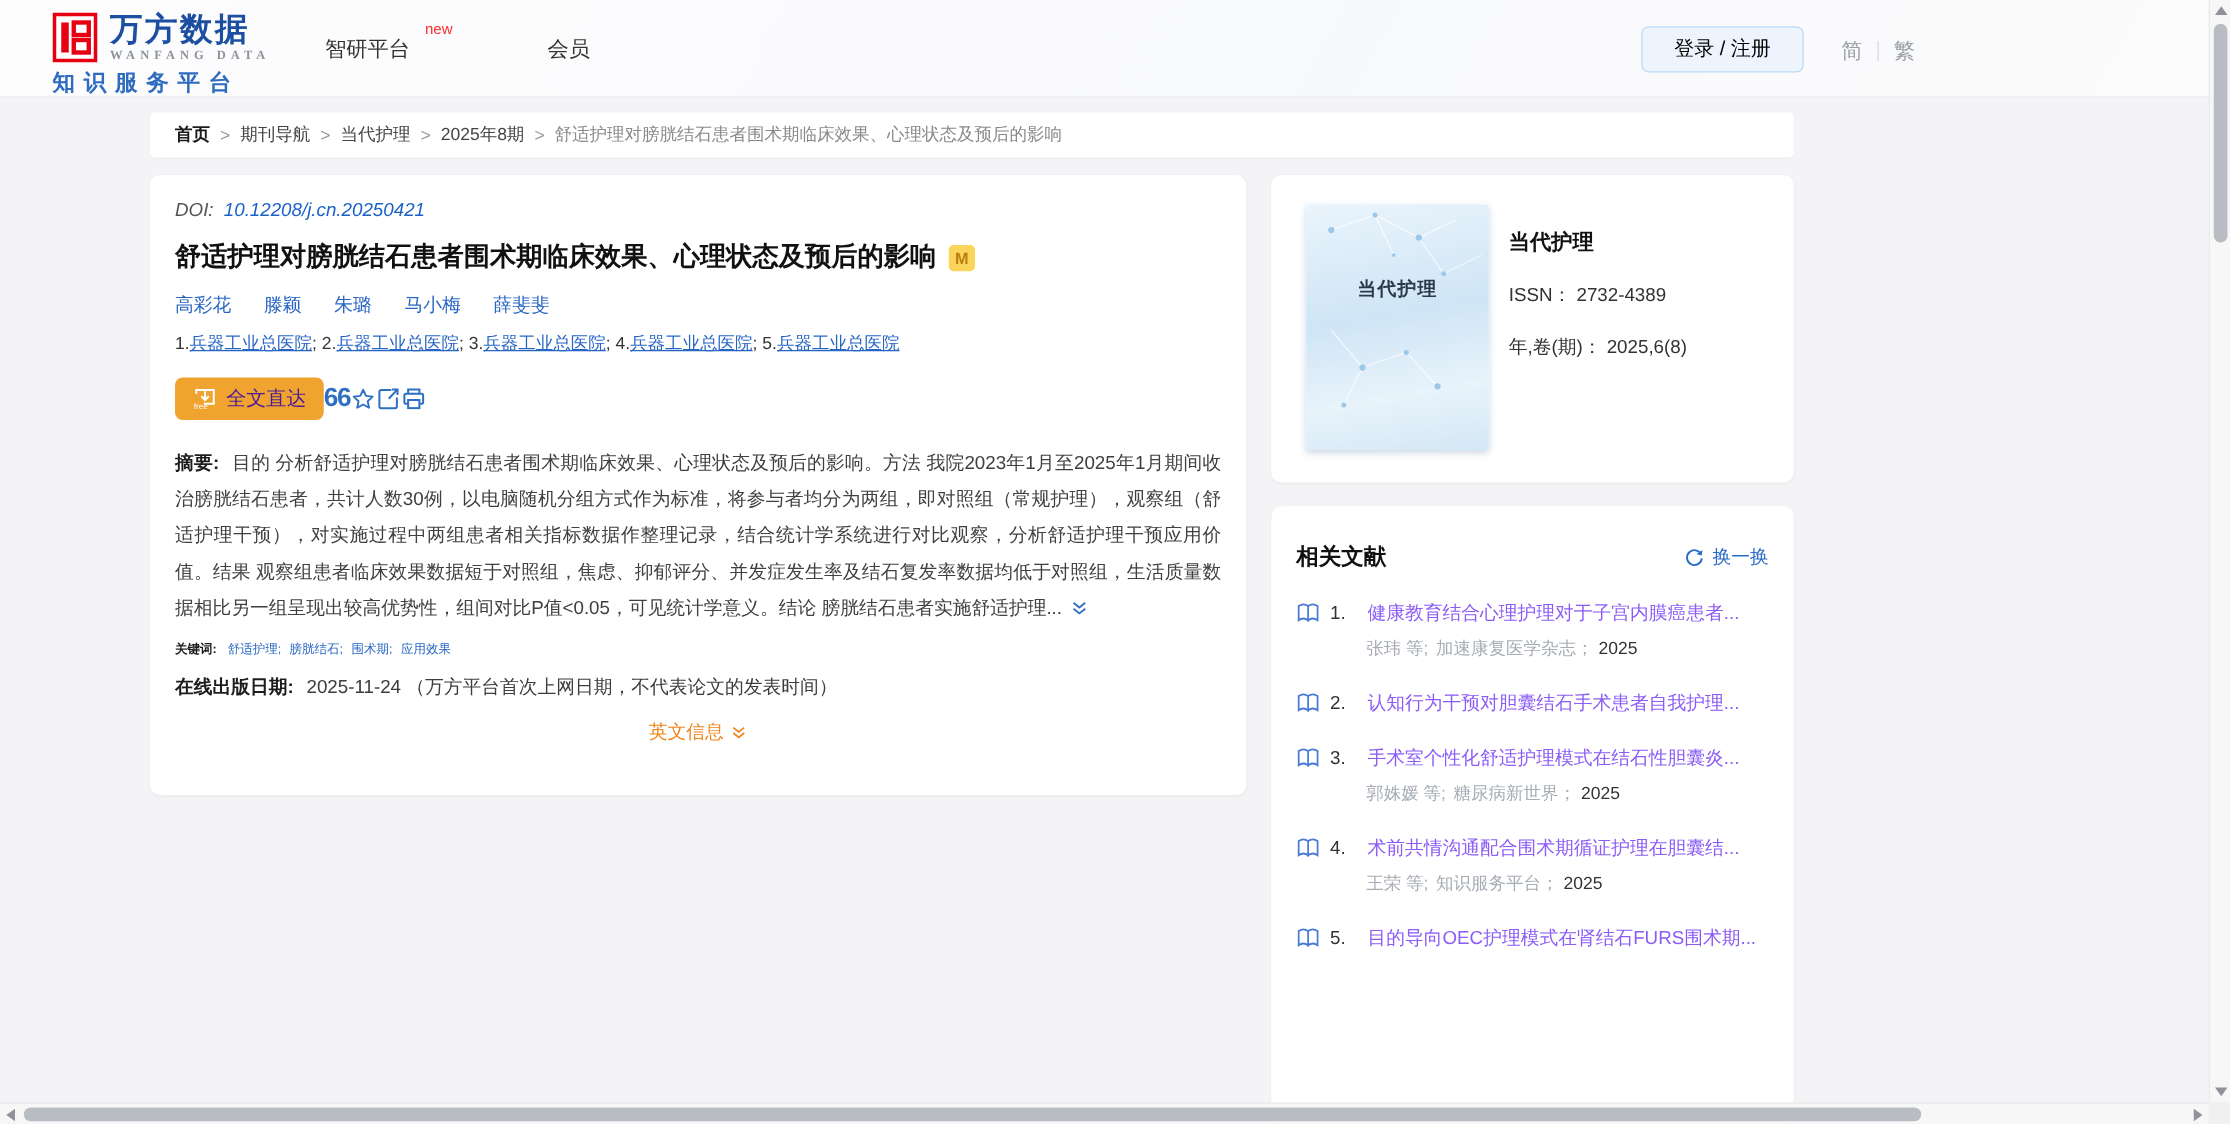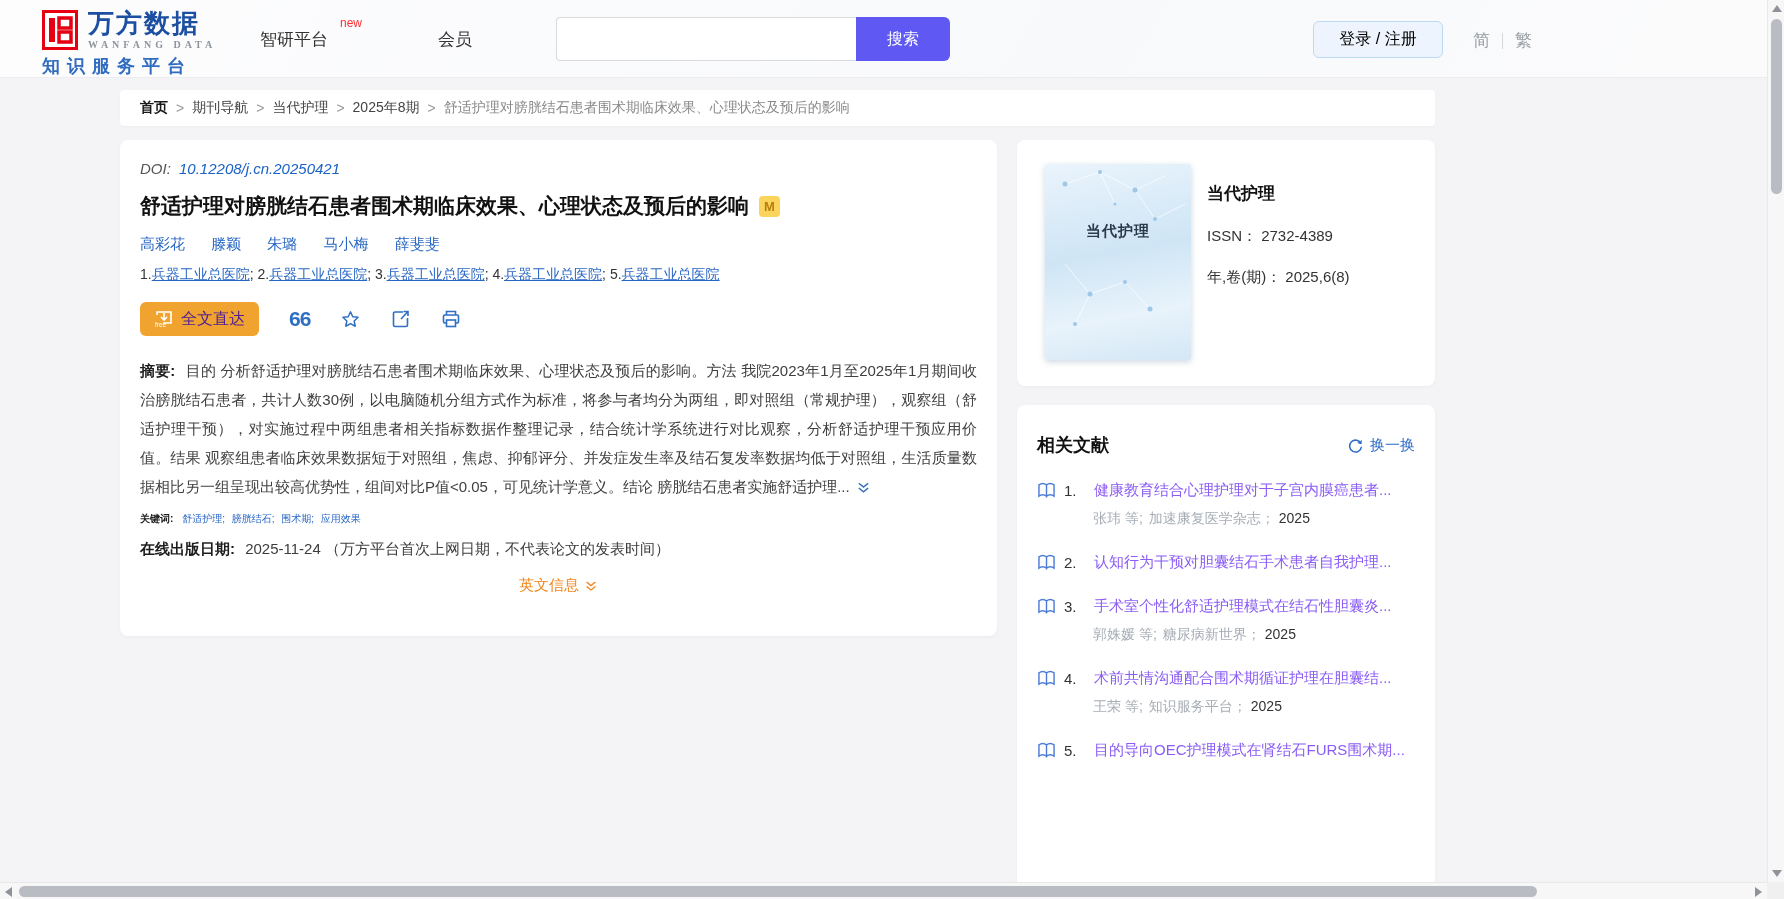--- a/index.html
+++ b/index.html
@@ -72,21 +72,21 @@
   .authors-row { margin-top:15px; font-size:15px; }
   .author-link { color:#2866c4; margin-right:22px; }
   .affil-row { margin-top:12px; font-size:14px; color:#333; }
   .affil-link { color:#2866c4; text-decoration:underline; }
   .actions-row { margin-top:18px; display:flex; align-items:center; }
   .fulltext-btn {
     display:inline-flex; align-items:center; height:34px; padding:16px 14px;
     background:#f0a32f; border:none; border-radius:6px; color:#4c1d95; font-size:16px; cursor:pointer;
   }
   .fulltext-btn svg { margin-right:7px; }
-  .icon-btn { color:#2e6fc4; margin-left:30px; cursor:pointer; display:inline-flex; align-items:flex-end; }
+  .icon-btn { color:#2e6fc4; cursor:pointer; display:inline-flex; align-items:flex-end; }
   .quote-glyph { font-size:21px; font-weight:bold; letter-spacing:-1px; line-height:20px; }
   .abstract { margin-top:20px; font-size:15px; line-height:29px; color:#404040; text-align:justify; }
   .abstract-label, .kw-label, .date-label { font-weight:bold; color:#1d1d1d; margin-right:6px; }
   .expand-chevron { color:#2e6fc4; display:inline-block; vertical-align:-3px; margin-left:2px; }
   .keywords-row { margin-top:8px; font-size:10px; }
   .kw-link { color:#2866c4; }
   .kw-sep { color:#2866c4; margin-right:4px; }
   .date-row { margin-top:14px; font-size:15px; color:#3d3d3d; }
   .english-row { margin-top:17px; text-align:center; font-size:15px; color:#f0851a; }
   .english-link { color:#f0851a; cursor:pointer; display:inline-flex; align-items:center; }
@@ -153,24 +153,20 @@
   </div>
 
   <nav class="top-nav" style="display:flex;">
     <span class="nav-item">
       <span>智研平台</span>
       <span class="nav-new">new</span>
     </span>
     <span class="nav-item">会员</span>
   </nav>
 
-  <div class="search-box">
-    <input class="search-input" type="text" value="" style="">
-    <button class="search-btn">搜索</button>
-  </div>
 
   <div class="login-btn">登录 / 注册</div>
 
   <div class="lang">
     <span>简</span>
     <span class="lang-sep"></span>
     <span>繁</span>
   </div>
 </header>
 

